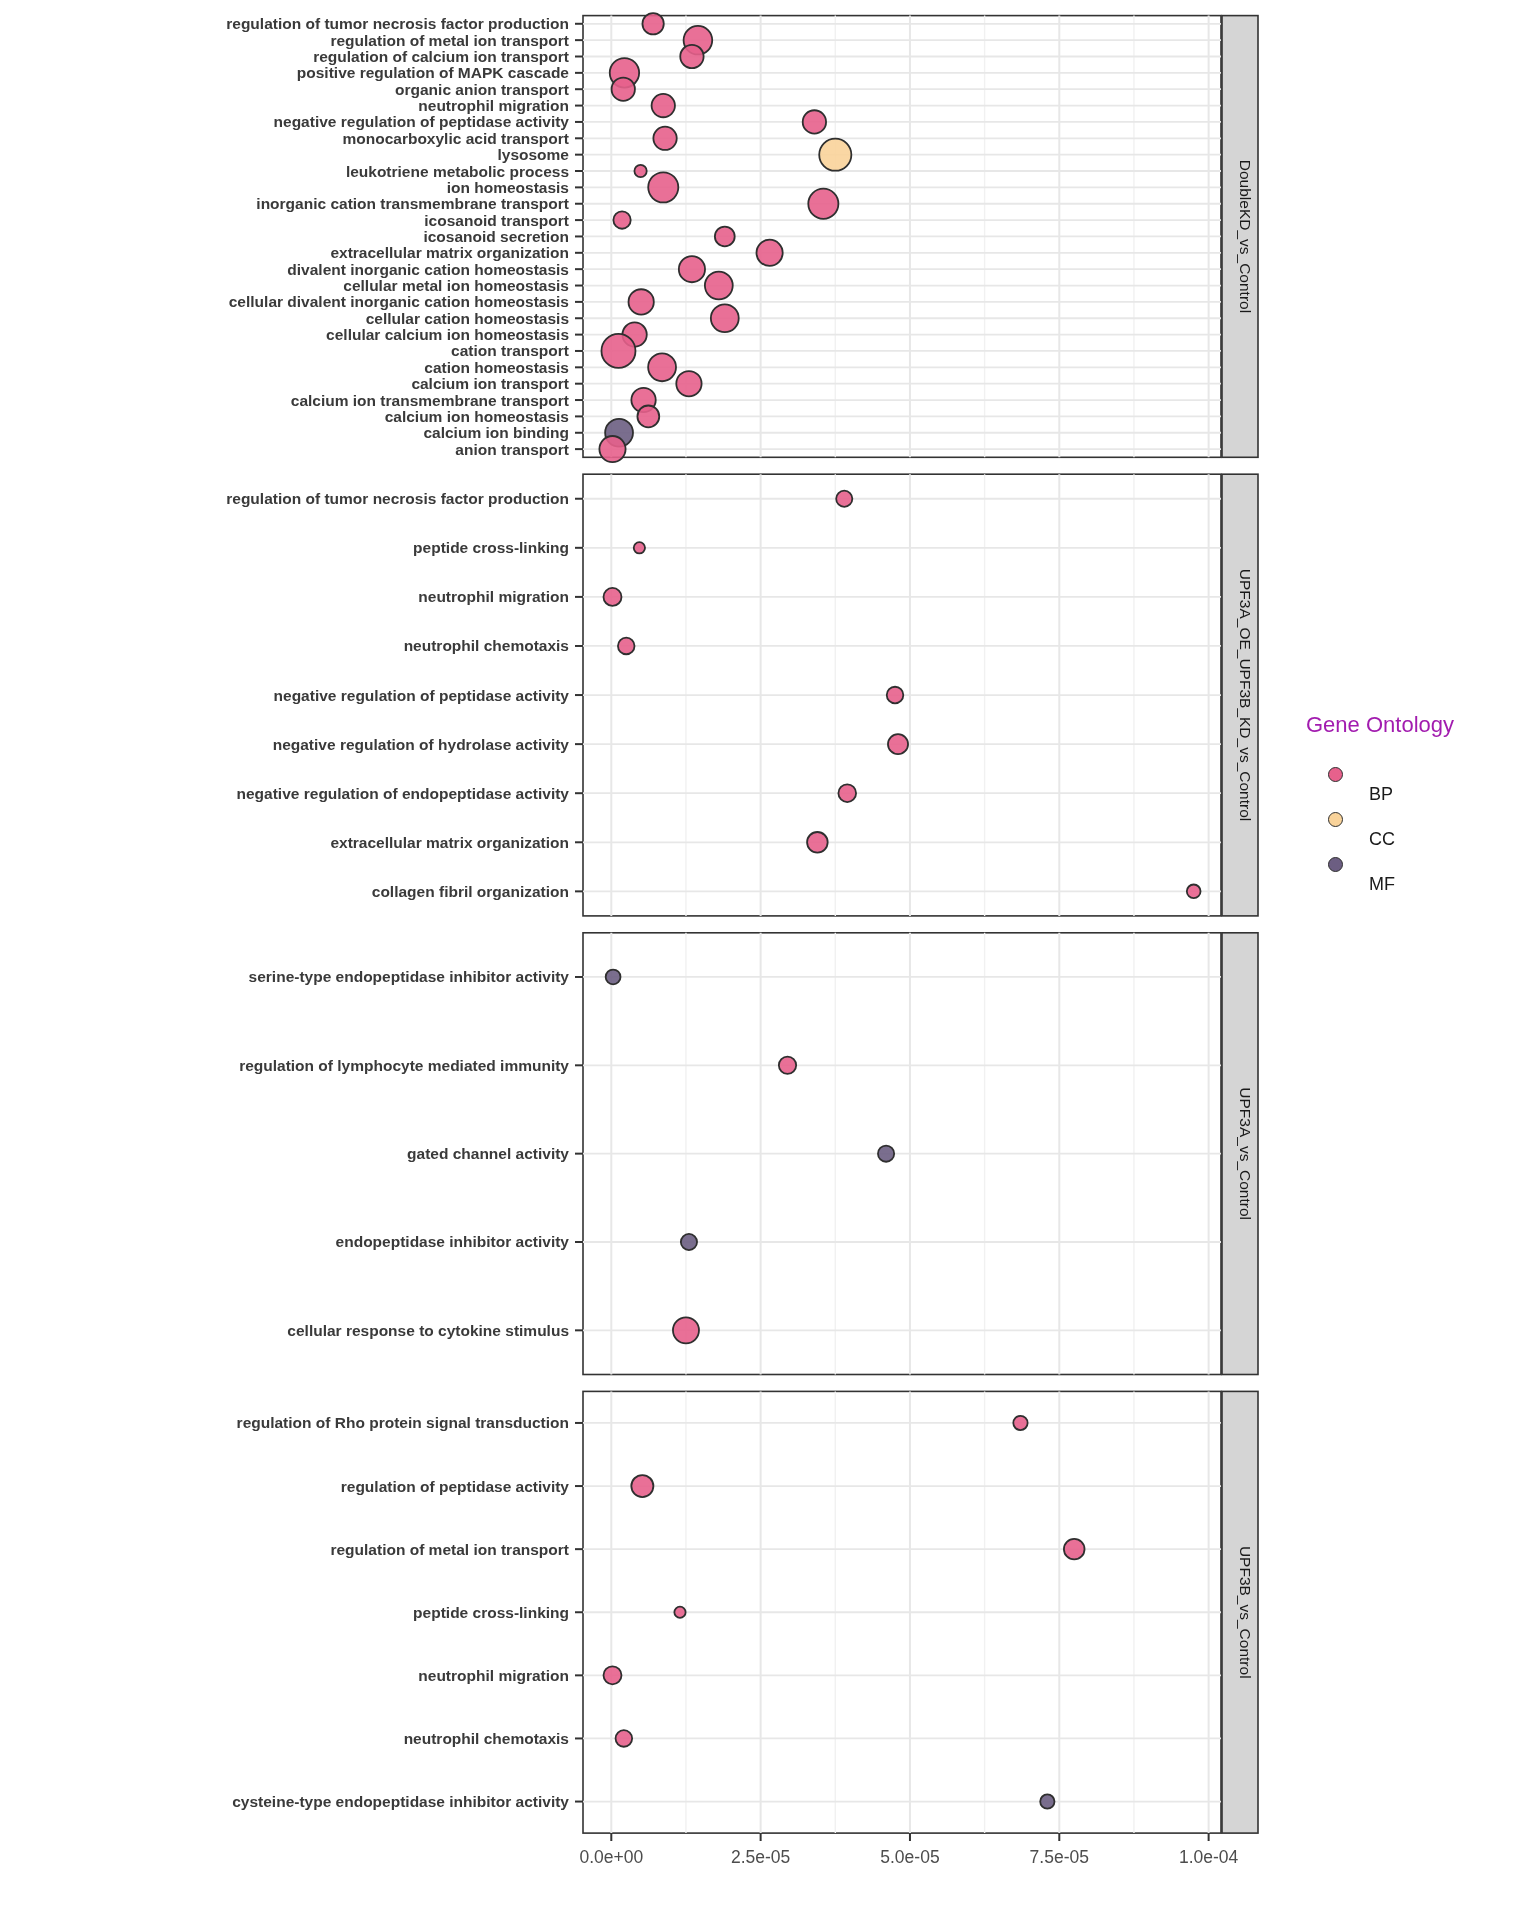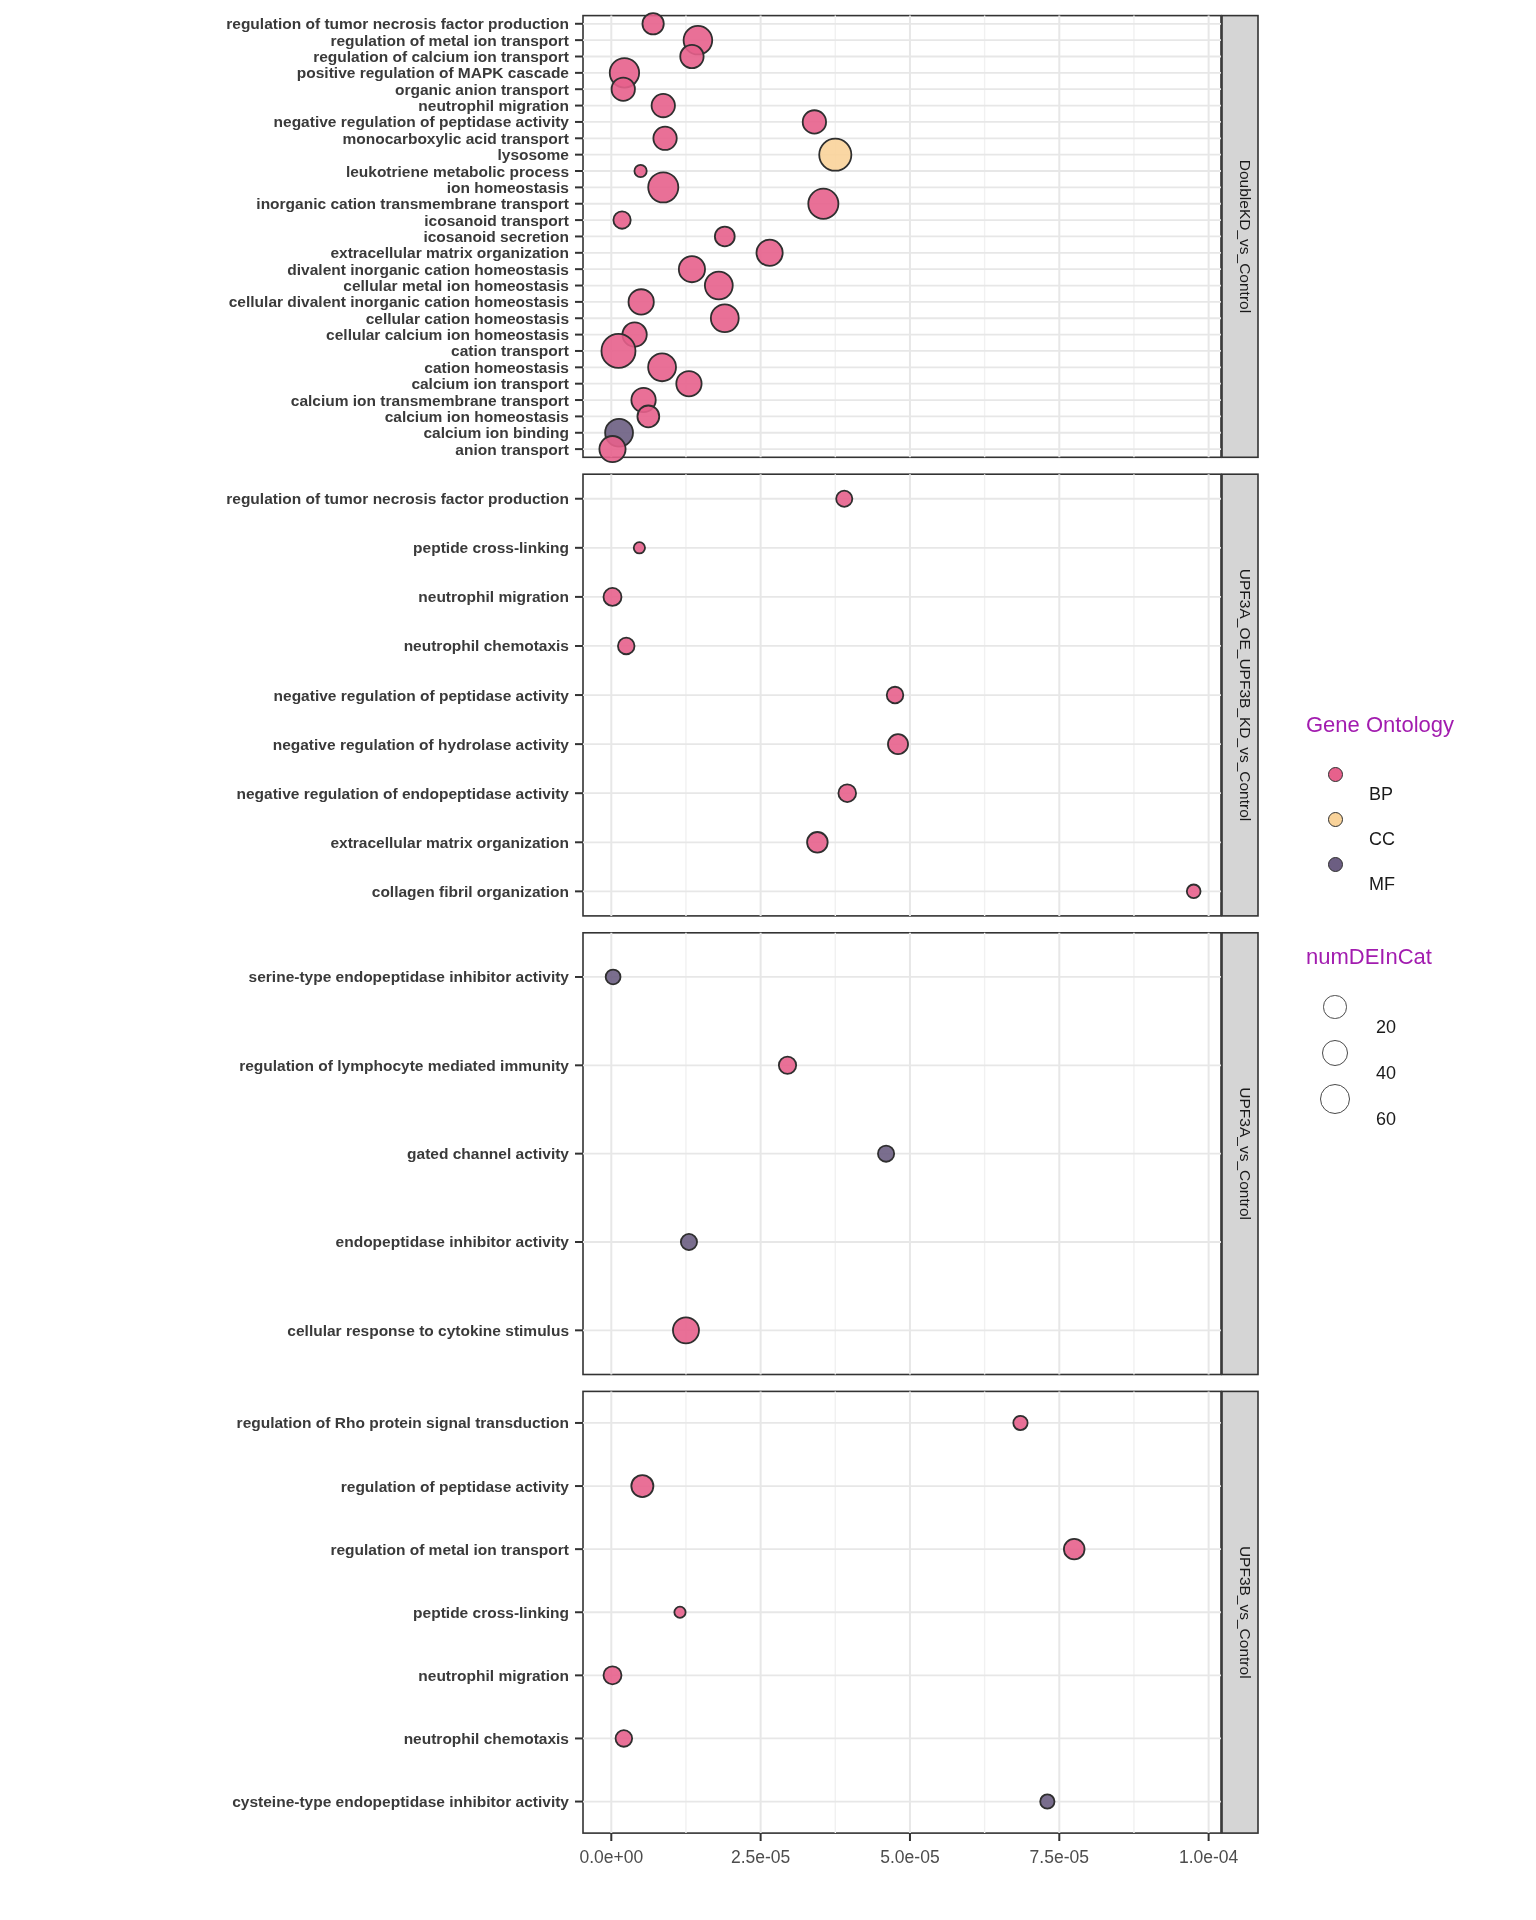--- a/index.html
+++ b/index.html
@@ -289,37 +289,14 @@
           <span class="go-dot" style="background: rgb(249, 211, 154);"></span>
           <span class="legend-label">CC</span>
         </div>
         <div class="legend-item">
           <span class="go-dot" style="background: rgb(108, 94, 130);"></span>
           <span class="legend-label">MF</span>
         </div>
       </div>
   </div>
 
-  <div class="legend" id="size-legend">
-    <div class="legend-title">numDEInCat</div>
-    <div id="size-items">
-        <div class="size-item">
-          <span class="size-circle-box">
-            <span class="size-circle" style="width: 21.4px; height: 21.4px;"></span>
-          </span>
-          <span class="legend-label">20</span>
-        </div>
-        <div class="size-item">
-          <span class="size-circle-box">
-            <span class="size-circle" style="width: 24.6px; height: 24.6px;"></span>
-          </span>
-          <span class="legend-label">40</span>
-        </div>
-        <div class="size-item">
-          <span class="size-circle-box">
-            <span class="size-circle" style="width: 28px; height: 28px;"></span>
-          </span>
-          <span class="legend-label">60</span>
-        </div>
-      </div>
-  </div>
 
 </div>
 
 </body></html>

